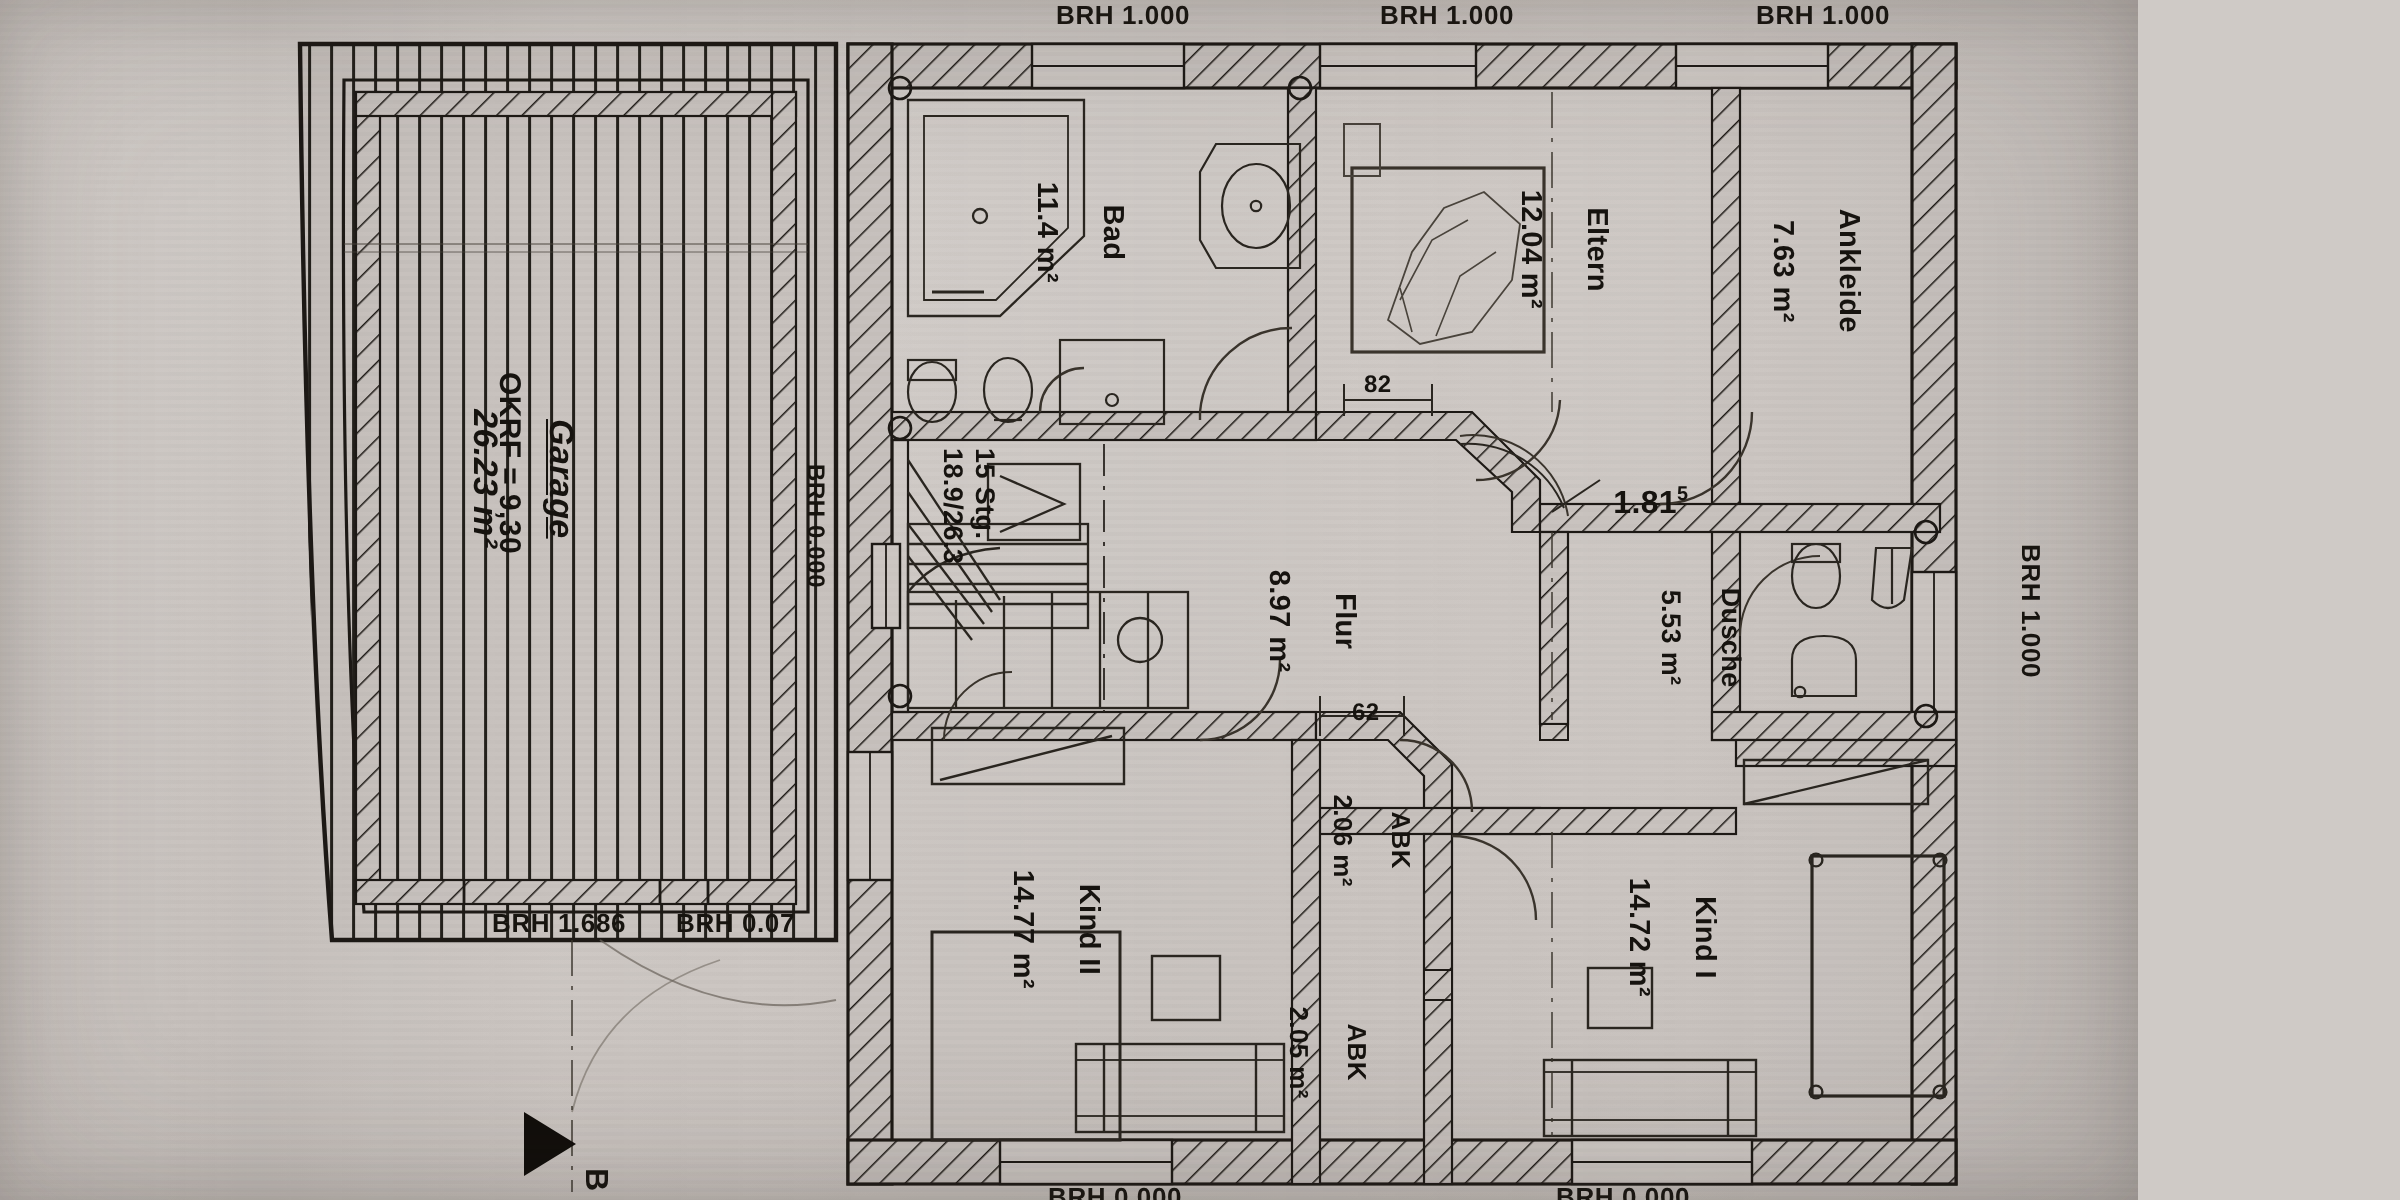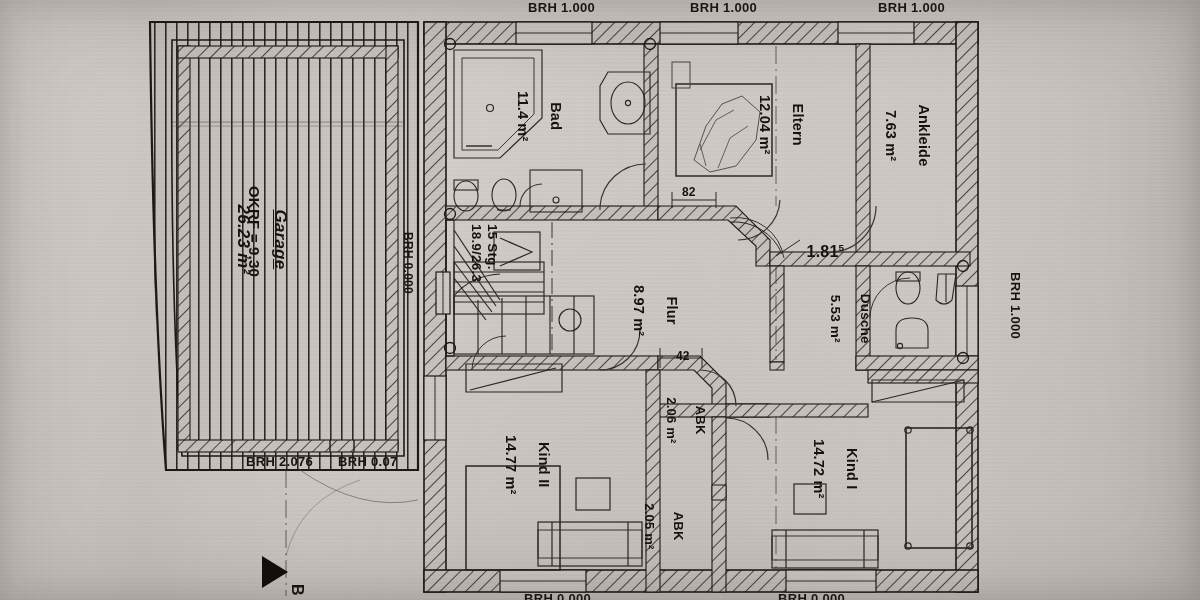--- a/index.html
+++ b/index.html
@@ -1,21 +1,21 @@
 <!DOCTYPE html>
 <html><head>
 <meta charset="utf-8">
 <style>
   html,body{margin:0;padding:0;}
   body{
     width:1200px;height:600px;overflow:hidden;
     background:#cfcac6;
     font-family:"Liberation Sans",sans-serif;
   }
-  #stage{position:relative;width:1200px;height:600px;overflow:hidden;
+  #stage{position:relative;width:1069px;height:600px;overflow:hidden;
     background:
       radial-gradient(ellipse at 30% 20%, #d6d1cd 0%, #cdc7c3 55%, #c5bfbb 100%);
   }
   
   .grain{position:absolute;inset:0;pointer-events:none;
     background:
       linear-gradient(90deg, rgba(255,255,255,.10) 0%, rgba(0,0,0,.035) 12%, rgba(255,255,255,.06) 26%, rgba(0,0,0,.02) 52%, rgba(255,255,255,.08) 78%, rgba(0,0,0,.05) 100%),
       repeating-linear-gradient(0deg, rgba(0,0,0,.018) 0 2px, rgba(255,255,255,.012) 2px 4px);
     mix-blend-mode:multiply;opacity:.85;}
   .vignette{position:absolute;inset:0;pointer-events:none;
@@ -312,21 +312,21 @@
   </svg>
 
   <div class="lbl brh" style="left:528px;top:1px;">BRH 1.000</div>
   <div class="lbl brh" style="left:690px;top:1px;">BRH 1.000</div>
   <div class="lbl brh" style="left:878px;top:1px;">BRH 1.000</div>
 
   <div class="lbl brh rot90" style="left:1022px;top:272px;">BRH 1.000</div>
 
   <div class="lbl brh rot90" style="left:414px;top:232px;font-size:12px;">BRH 0.000</div>
 
-  <div class="lbl brh" style="left:246px;top:455px;">BRH 2.076</div>
+  <div class="lbl brh" style="left:246px;top:455px;">BRH 1.686</div>
   <div class="lbl brh" style="left:338px;top:455px;text-align:center;">BRH 0.07</div>
 
   <div class="lbl brh" style="left:524px;top:592px;">BRH 0.000</div>
   <div class="lbl brh" style="left:778px;top:592px;">BRH 0.000</div>
 
   <div class="lbl room rot90 ctr" style="left:580px;top:74px;">
     <span>Bad</span><br>
     <span>11.4 m²</span>
   </div>
 
@@ -373,21 +373,21 @@
   <div class="lbl rot90 ctr" style="left:308px;top:186px;">
     <span class="gar" style="text-decoration:underline;">Garage</span><br>
     <span class="gar">26.23 m²</span>
   </div>
   <div class="lbl rot90" style="left:262px;top:186px;font-size:15px;">OKRF = 9,30</div>
 
   <div class="lbl rot90" style="left:500px;top:224px;font-size:13.5px;">15 Stg.</div>
   <div class="lbl rot90" style="left:484px;top:224px;font-size:13.5px;">18.9/26.3</div>
 
   <div class="lbl dim" style="left:682px;top:186px;">82</div>
-  <div class="lbl dim" style="left:676px;top:350px;">42</div>
+  <div class="lbl dim" style="left:676px;top:350px;">62</div>
   <div class="lbl" style="left:788px;top:224px;font-size:16px;">
     <span>1.81</span><sup>5</sup>
   </div>
 
   <div class="lbl rot90" style="left:306px;top:584px;font-size:16px;">B</div>
 
   <div class="grain"></div>
   <div class="vignette"></div>
 </div>
 

